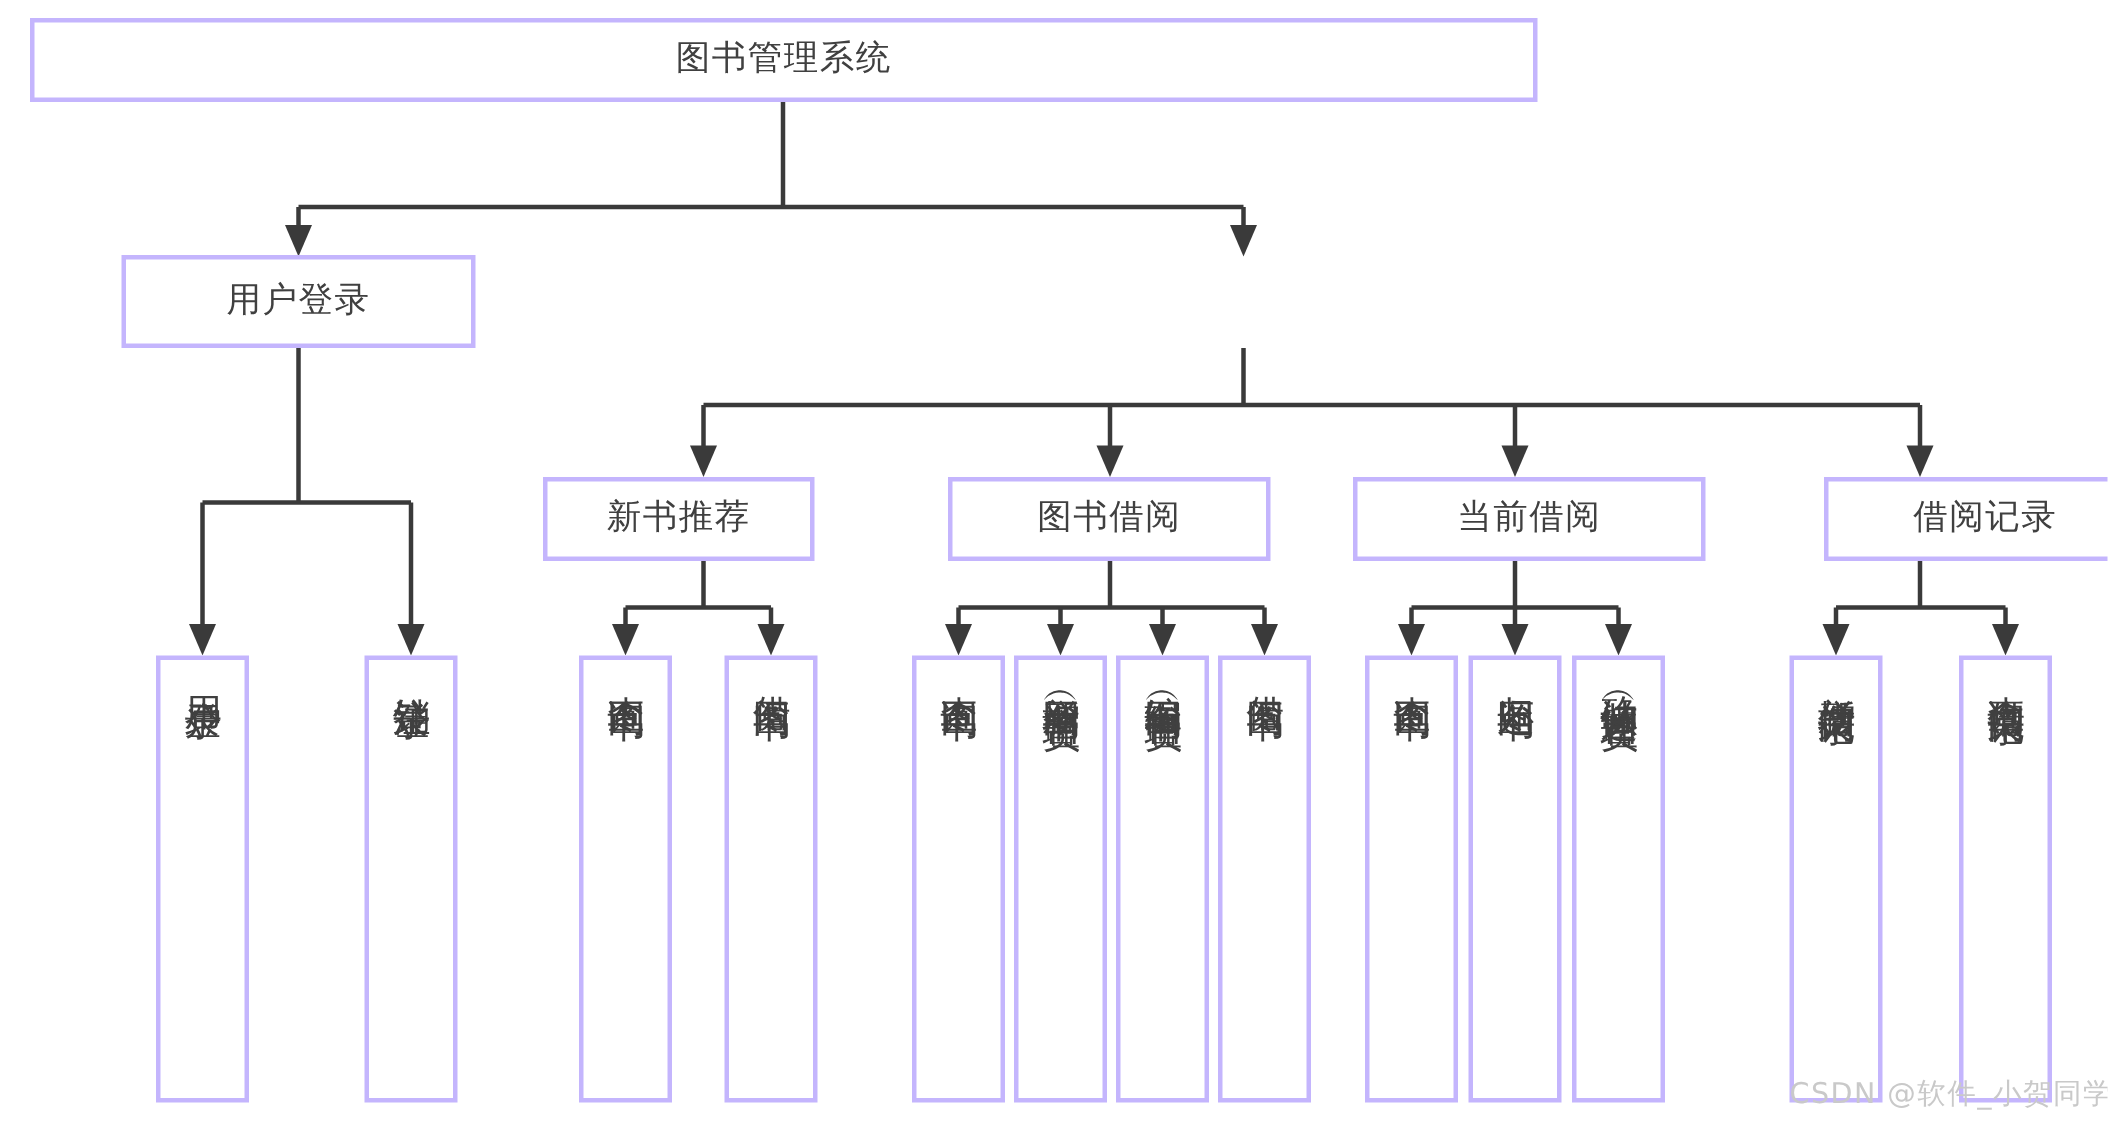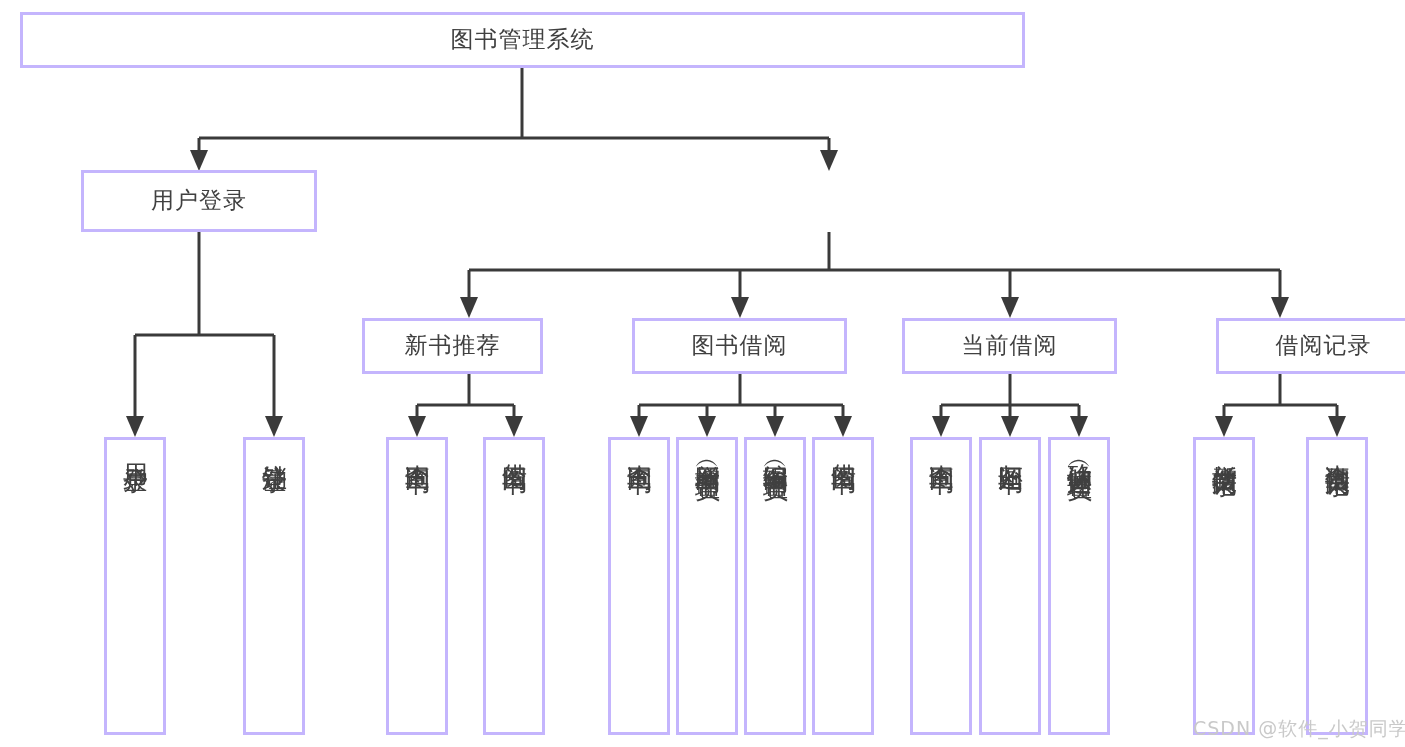--- a/index.html
+++ b/index.html
@@ -139,21 +139,21 @@
   <div class="node h" style="left:81px;top:170px;width:236px;height:62px;">
     <span>用户登录</span>
   </div>
 
   <div class="node h" style="left:362px;top:318px;width:181px;height:56px;">
     <span>新书推荐</span>
   </div>
   <div class="node h" style="left:632px;top:318px;width:215px;height:56px;">
     <span>图书借阅</span>
   </div>
-  <div class="node h" style="left:902px;top:318px;width:215px;height:56px;">
+  <div class="node h" style="left:902px;top:318px;width:235px;height:56px;">
     <span>当前借阅</span>
   </div>
   <div class="node h" style="left:1172px;top:318px;width:215px;height:56px;margin-left:44px;">
     <span>借阅记录</span>
   </div>
 
   <div class="node v" style="left:104px;top:437px;width:62px;height:298px;">
     <span class="vtext">用户登录</span>
   </div>
   <div class="node v" style="left:243px;top:437px;width:62px;height:298px;">

